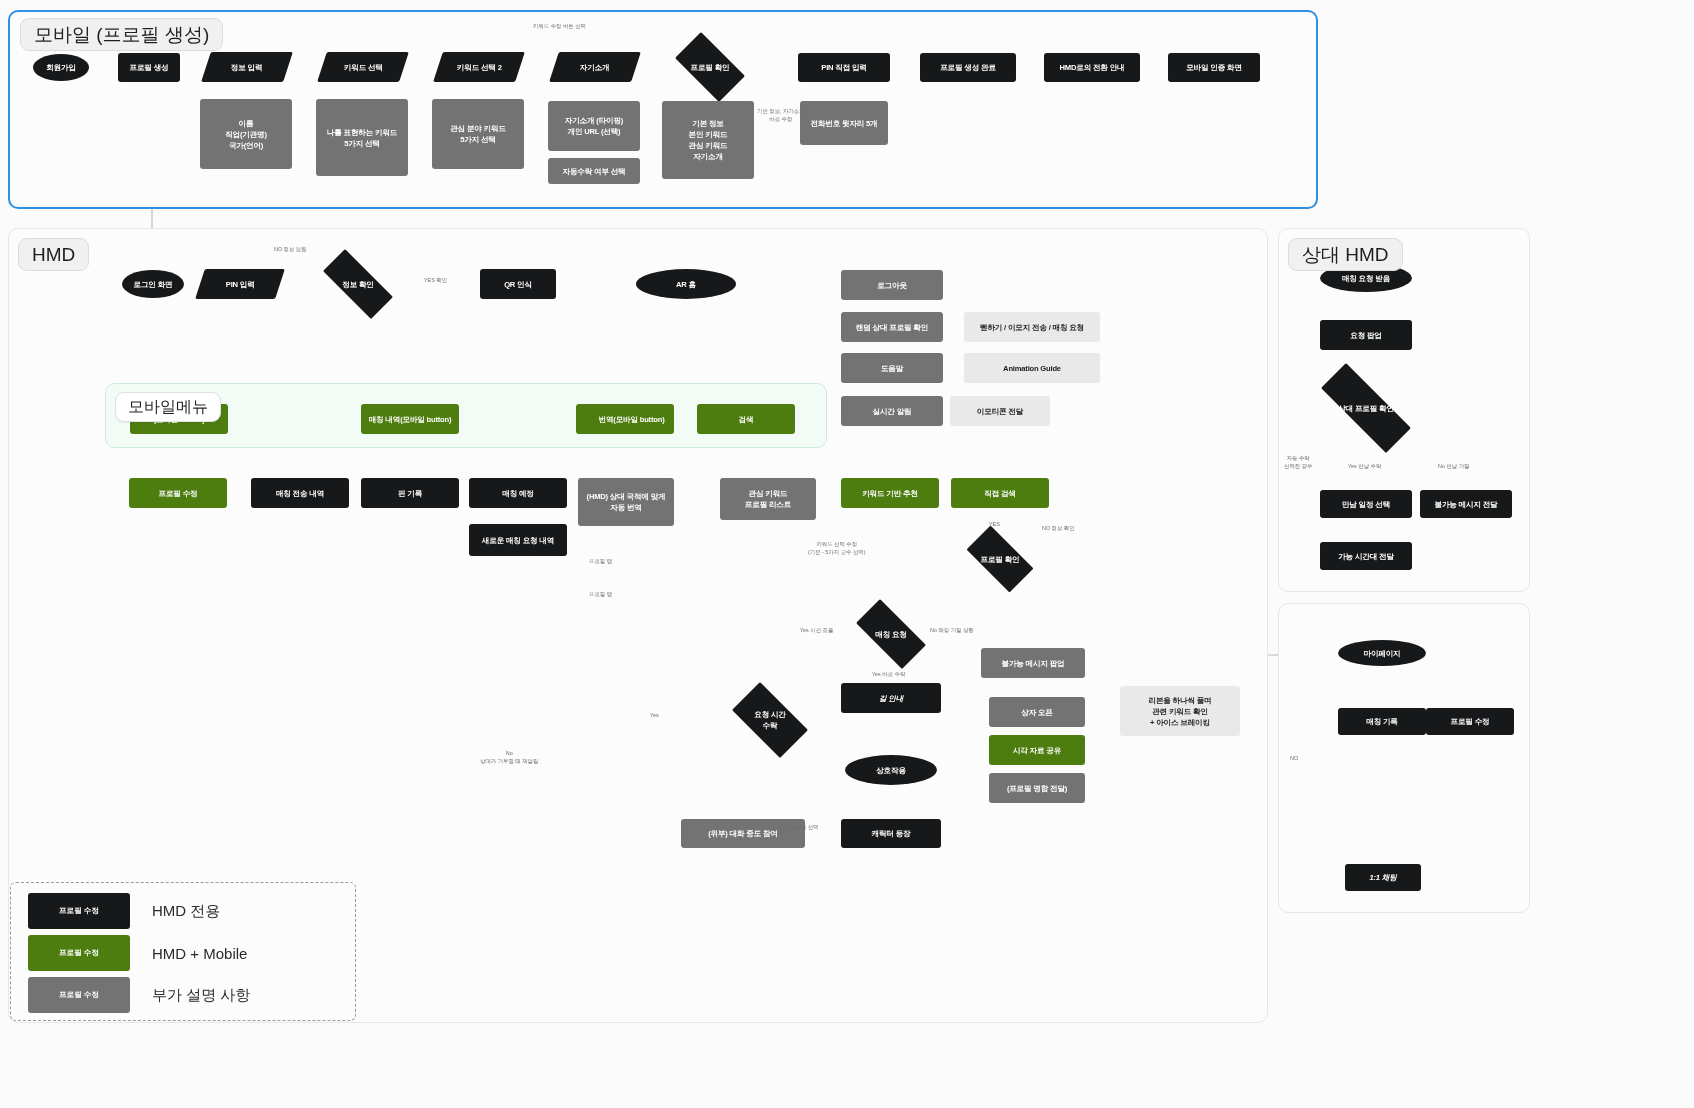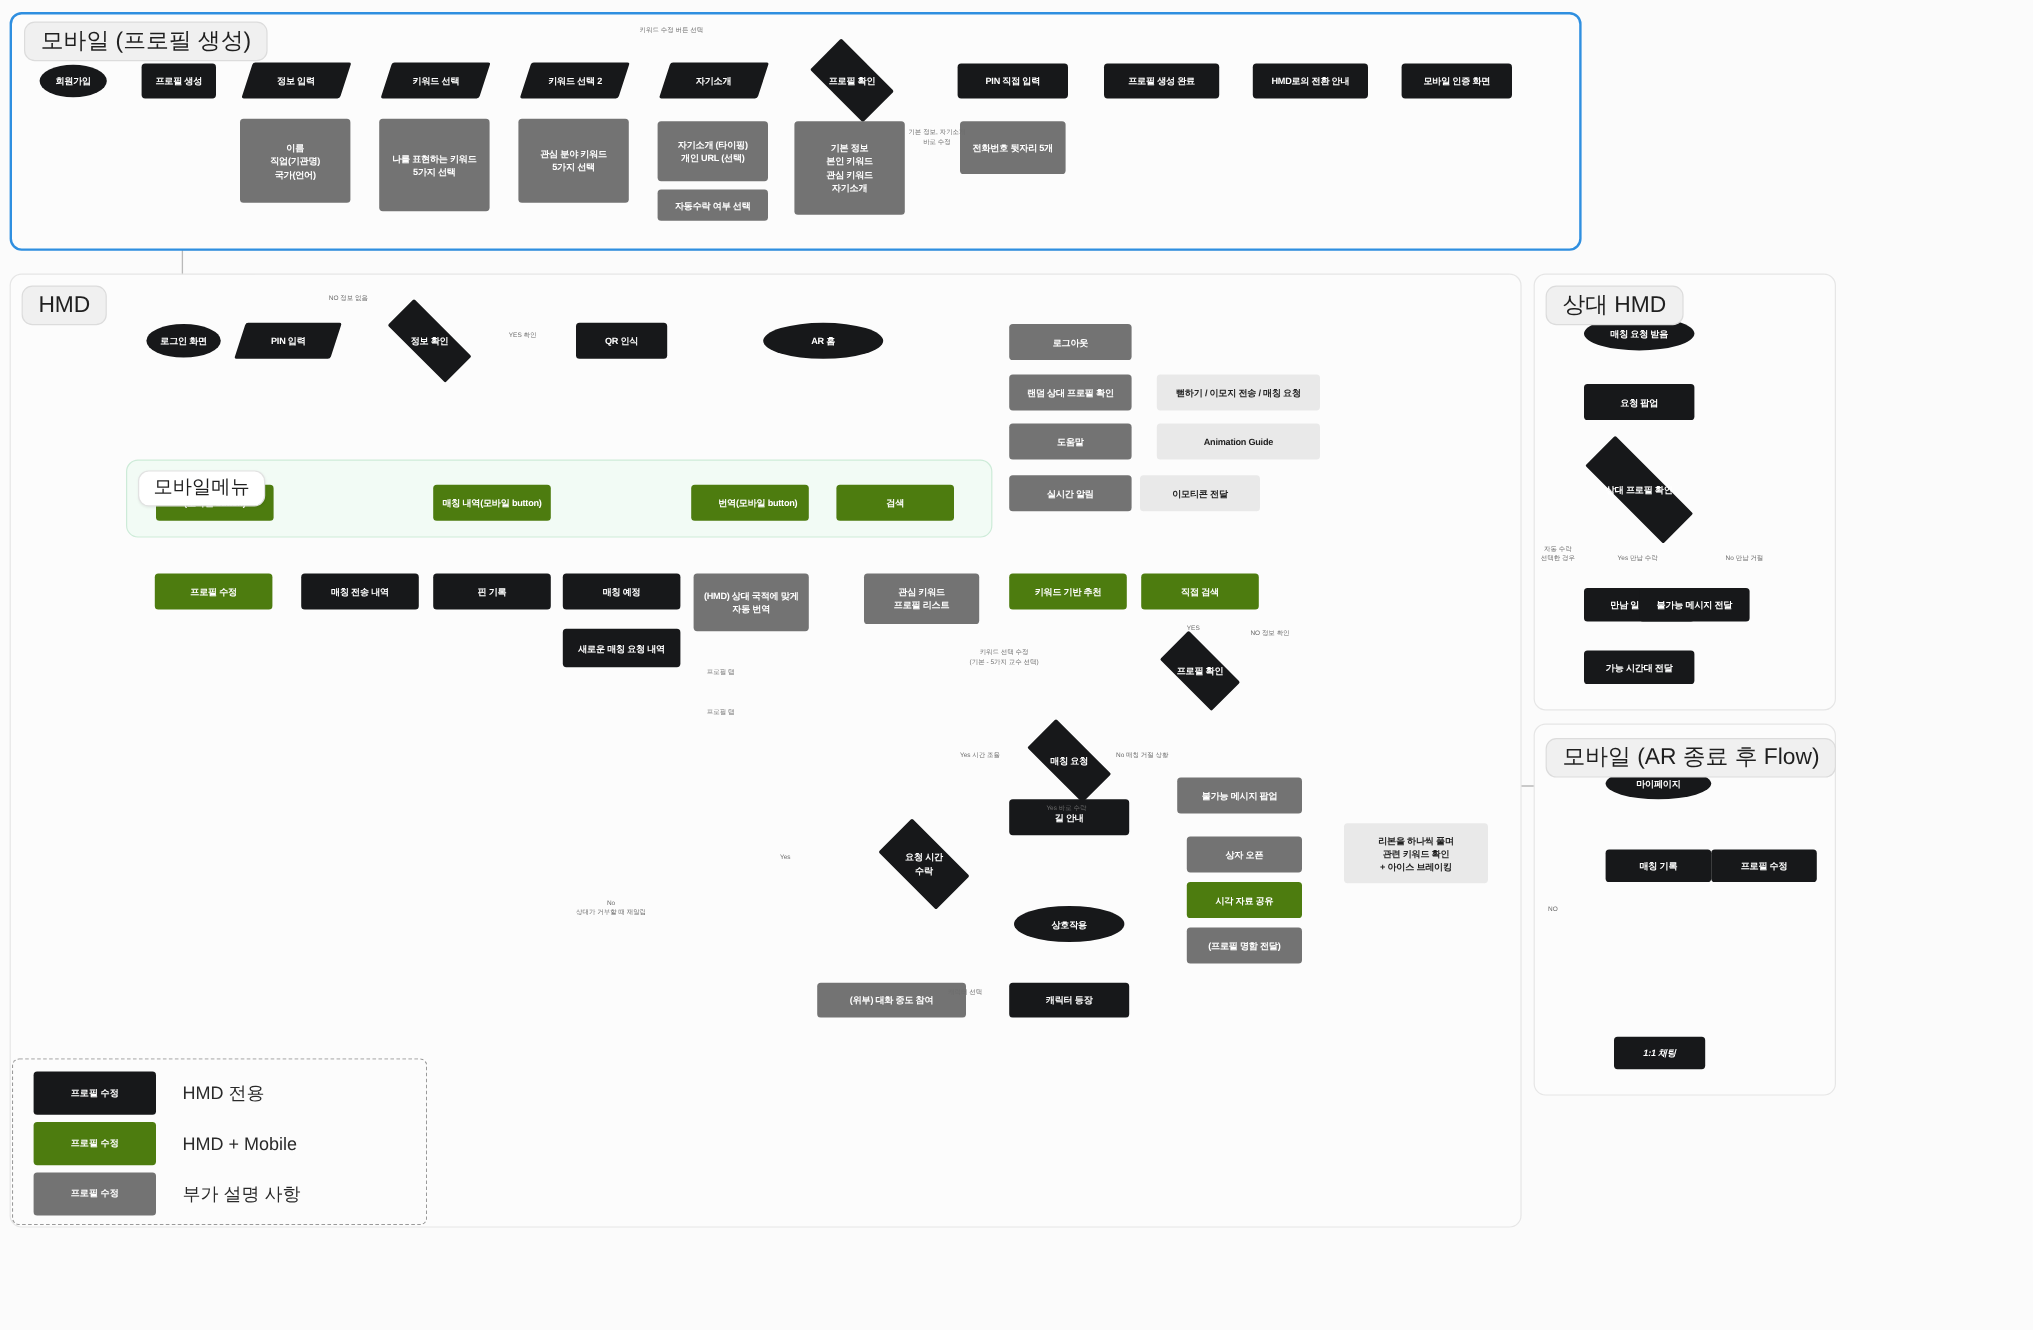--- a/index.html
+++ b/index.html
@@ -202,21 +202,20 @@
   </svg>
 
   <div class="panel hl" style="left:8px;top:10px;width:1306px;height:195px;"></div>
   <div class="panel" style="left:8px;top:228px;width:1258px;height:793px;"></div>
   <div class="panel" style="left:1278px;top:228px;width:250px;height:362px;"></div>
   <div class="panel" style="left:1278px;top:603px;width:250px;height:308px;"></div>
 
   <div class="ptitle" style="left:20px;top:18px;">모바일 (프로필 생성)</div>
   <div class="ptitle" style="left:18px;top:238px;">HMD</div>
   <div class="ptitle" style="left:1288px;top:238px;">상대 HMD</div>
-  <div class="ptitle" style="left:1288px;top:615px;">모바일 (AR 종료 후 Flow)</div>
 
   <div class="menuband" style="left:105px;top:383px;width:720px;height:63px;"></div>
   <div class="ptitle white sm" style="left:115px;top:392px;">모바일메뉴</div>
 
   <div class="node term" style="left:33px;top:54px;width:56px;height:27px;">
       <span>회원가입</span>
     </div>
   <div class="node rect" style="left:118px;top:53px;width:62px;height:29px;">
       <span>프로필 생성</span>
     </div>
@@ -371,21 +370,21 @@
       <span class="dtxt">매칭 요청</span>
     </div>
   <div class="node grey" style="left:981px;top:648px;width:104px;height:30px;">
       <span>불가능 메시지 팝업</span>
     </div>
   <div class="node dia" style="left:722px;top:692px;width:96px;height:56px;">
     <div class="dshape"></div>
       <span class="dtxt" style="white-space:pre-line;">요청 시간
 수락</span>
     </div>
-  <div class="node rect" style="left:841px;top:666px;width:100px;height:30px;">
+  <div class="node rect" style="left:841px;top:683px;width:100px;height:30px;font-style:italic;">
       <span>길 안내</span>
     </div>
   <div class="node term" style="left:845px;top:755px;width:92px;height:30px;">
       <span>상호작용</span>
     </div>
   <div class="node grey" style="left:989px;top:697px;width:96px;height:30px;">
       <span>상자 오픈</span>
     </div>
   <div class="node green" style="left:989px;top:735px;width:96px;height:30px;">
       <span>시각 자료 공유</span>
@@ -418,21 +417,21 @@
   <div class="node rect" style="left:1320px;top:320px;width:92px;height:30px;">
       <span>요청 팝업</span>
     </div>
   <div class="node dia" style="left:1301px;top:383px;width:130px;height:50px;">
     <div class="dshape"></div>
       <span class="dtxt">상대 프로필 확인</span>
     </div>
   <div class="node rect" style="left:1320px;top:490px;width:92px;height:28px;">
       <span>만남 일정 선택</span>
     </div>
-  <div class="node rect" style="left:1366px;top:490px;width:92px;height:28px;">
+  <div class="node rect" style="left:1420px;top:490px;width:92px;height:28px;">
       <span>불가능 메시지 전달</span>
     </div>
   <div class="node rect" style="left:1320px;top:542px;width:92px;height:28px;">
       <span>가능 시간대 전달</span>
     </div>
 
   <div class="elabel" style="left:1284px;top:455px;white-space:pre-line;"><span>자동 수락
 선택한 경우</span></div>
   <div class="elabel" style="left:1348px;top:463px;">Yes 만남 수락</div>
   <div class="elabel" style="left:1438px;top:463px;">No 만남 거절</div>

